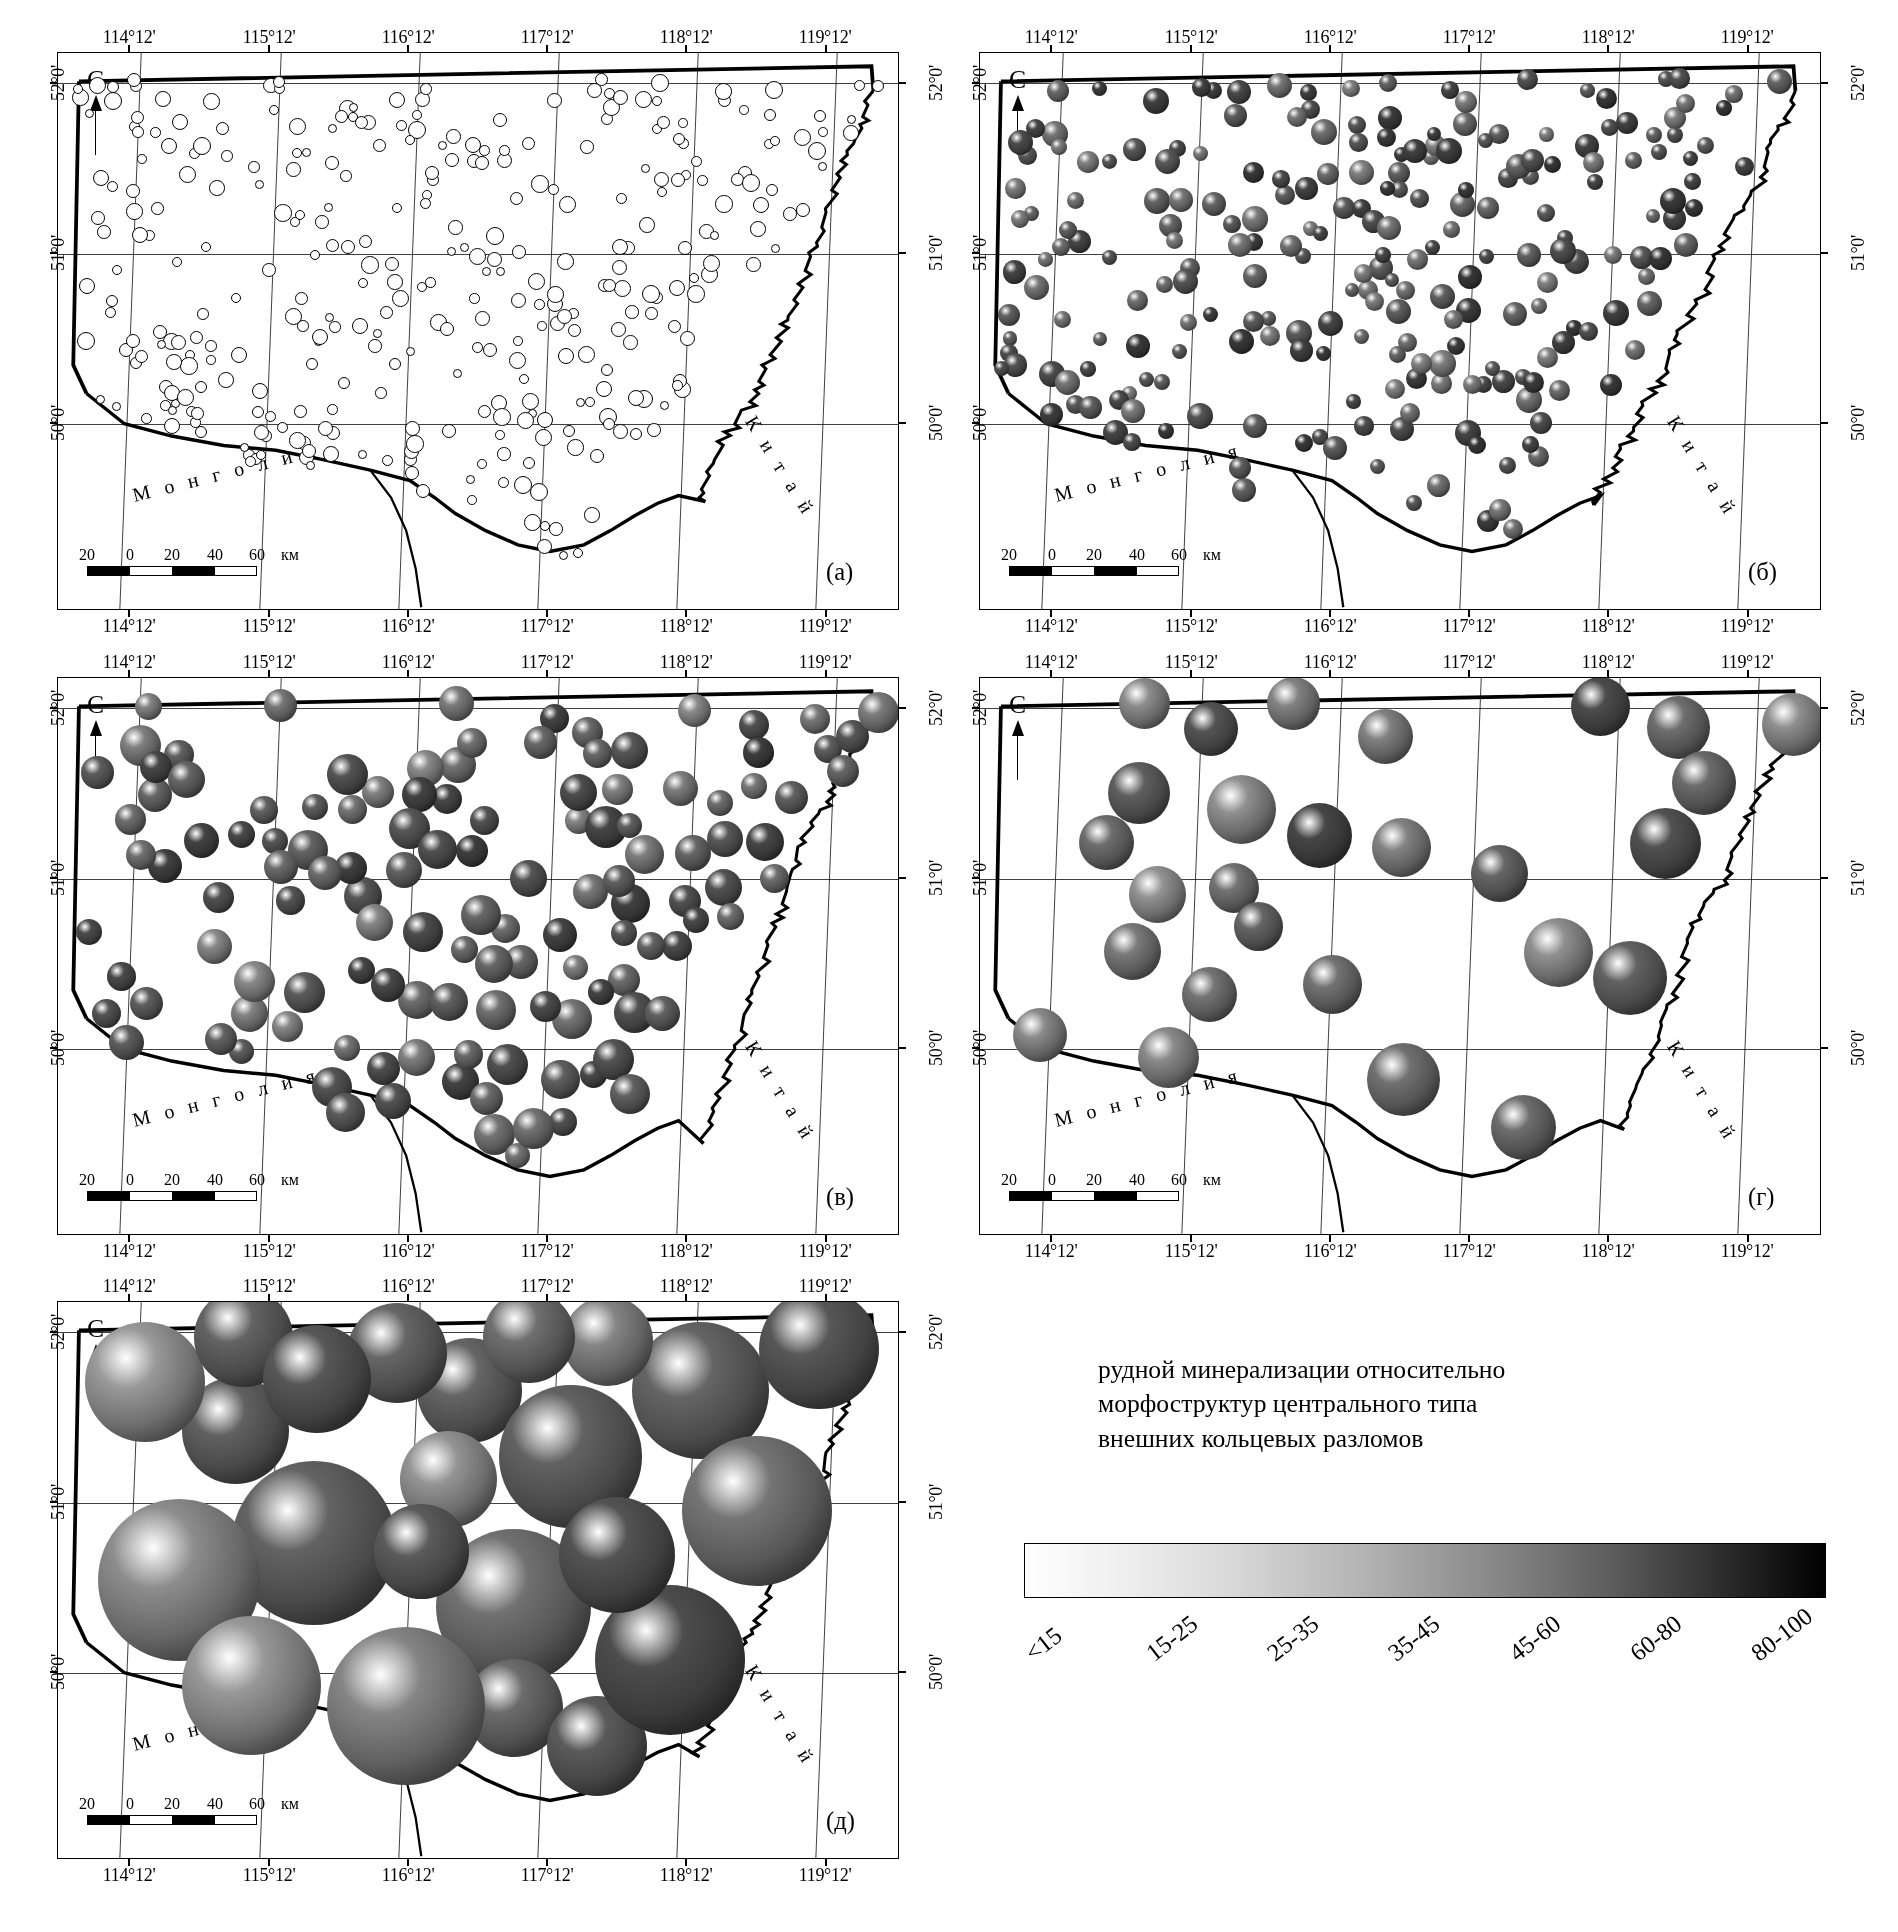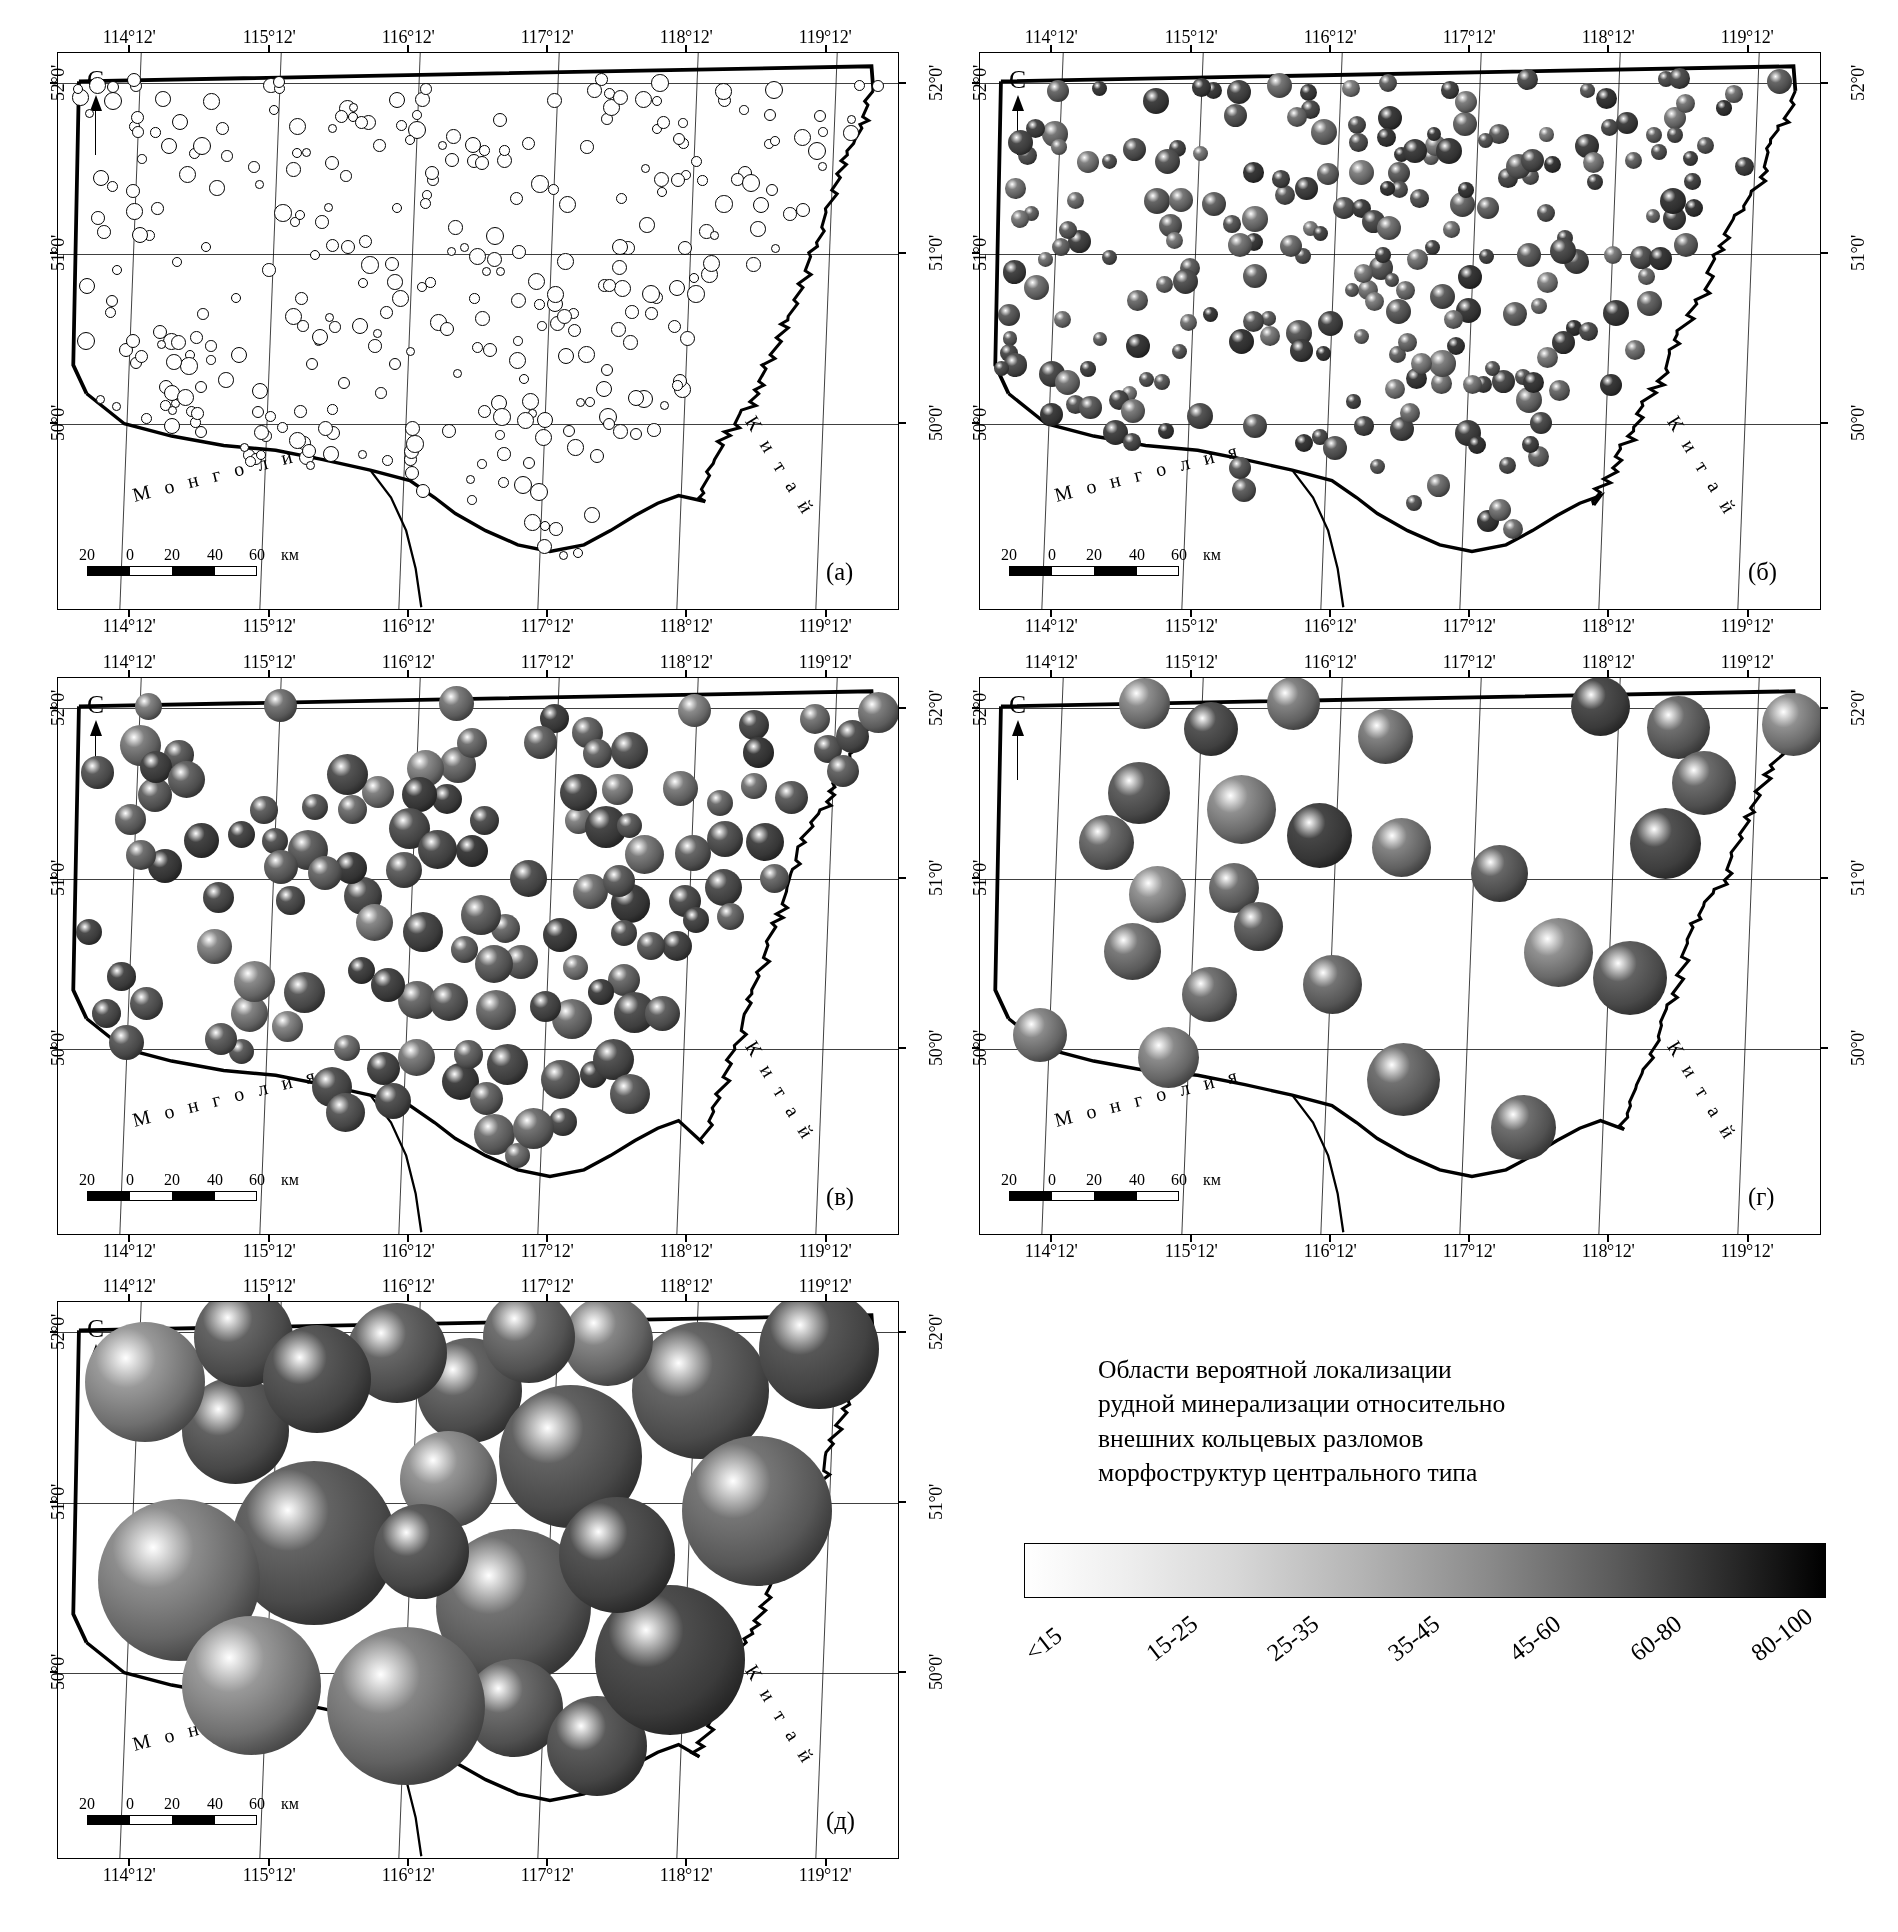--- a/index.html
+++ b/index.html
@@ -1205,24 +1205,23 @@
       <div class="tick right" style="left: 869px; top: 201px;">51°0'</div>
       <div class="tmark" style="top: 200px; height: 1.9px; width: 6.6px; left: 842px;"></div>
       <div class="tick left" style="left: -9.5px; top: 371px;">50°0'</div>
       <div class="tmark" style="top: 370px; height: 1.9px; width: 6.6px; left: -6.6px;"></div>
       <div class="tick right" style="left: 869px; top: 371px;">50°0'</div>
       <div class="tmark" style="top: 370px; height: 1.9px; width: 6.6px; left: 842px;"></div>
     </div>
   </div>
 
 <div class="legend-text" id="legendText" style="left:1098px;top:1353px;width:662px;">
-    <div>Области вероятной локализации</div>
     <div>рудной минерализации относительно</div>
+    <div>морфоструктур центрального типа</div>
     <div>внешних кольцевых разломов</div>
-    <div>морфоструктур центрального типа</div>
   </div>
 <div class="ramp" style="left:1024px;top:1543px;width:800px;"></div>
 <div id="rampLabels">
     <div class="rampLabel" style="left: 1037px; top: 1639px;">&lt;15</div>
     <div class="rampLabel" style="left: 1158px; top: 1639px;">15-25</div>
     <div class="rampLabel" style="left: 1279px; top: 1639px;">25-35</div>
     <div class="rampLabel" style="left: 1400px; top: 1639px;">35-45</div>
     <div class="rampLabel" style="left: 1521px; top: 1639px;">45-60</div>
     <div class="rampLabel" style="left: 1642px; top: 1639px;">60-80</div>
     <div class="rampLabel" style="left: 1763px; top: 1639px;">80-100</div>

